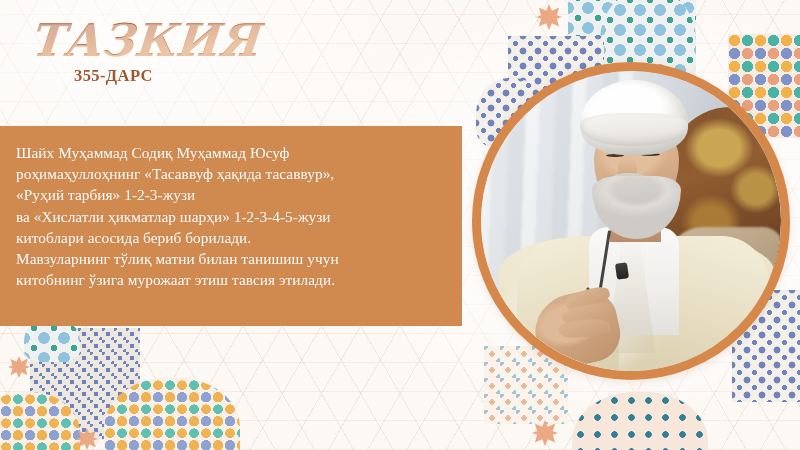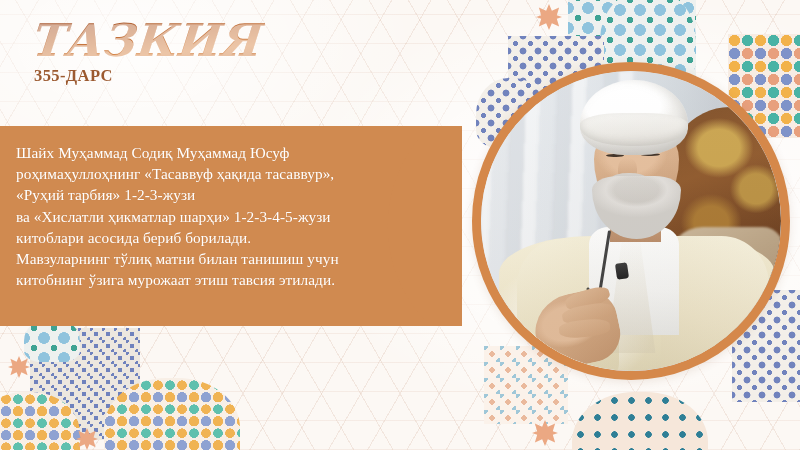--- a/index.html
+++ b/index.html
@@ -159,20 +159,21 @@
     text-shadow:0 1px 0 rgba(255,255,255,.5);
     transform:skewX(-7deg);
   }
   .brand-sub {
     font-family:"Liberation Serif", serif;
     font-weight:700;
     font-size:16.5px;
     color:#9c5a30;
     letter-spacing:.4px;
     margin-top:3px;
+    margin-left:40px;
   }
 
   
   .band {
     position:absolute;
     left:0; top:126px;
     width:462px; height:200px;
     background:#d08a50;
     z-index:6;
   }

